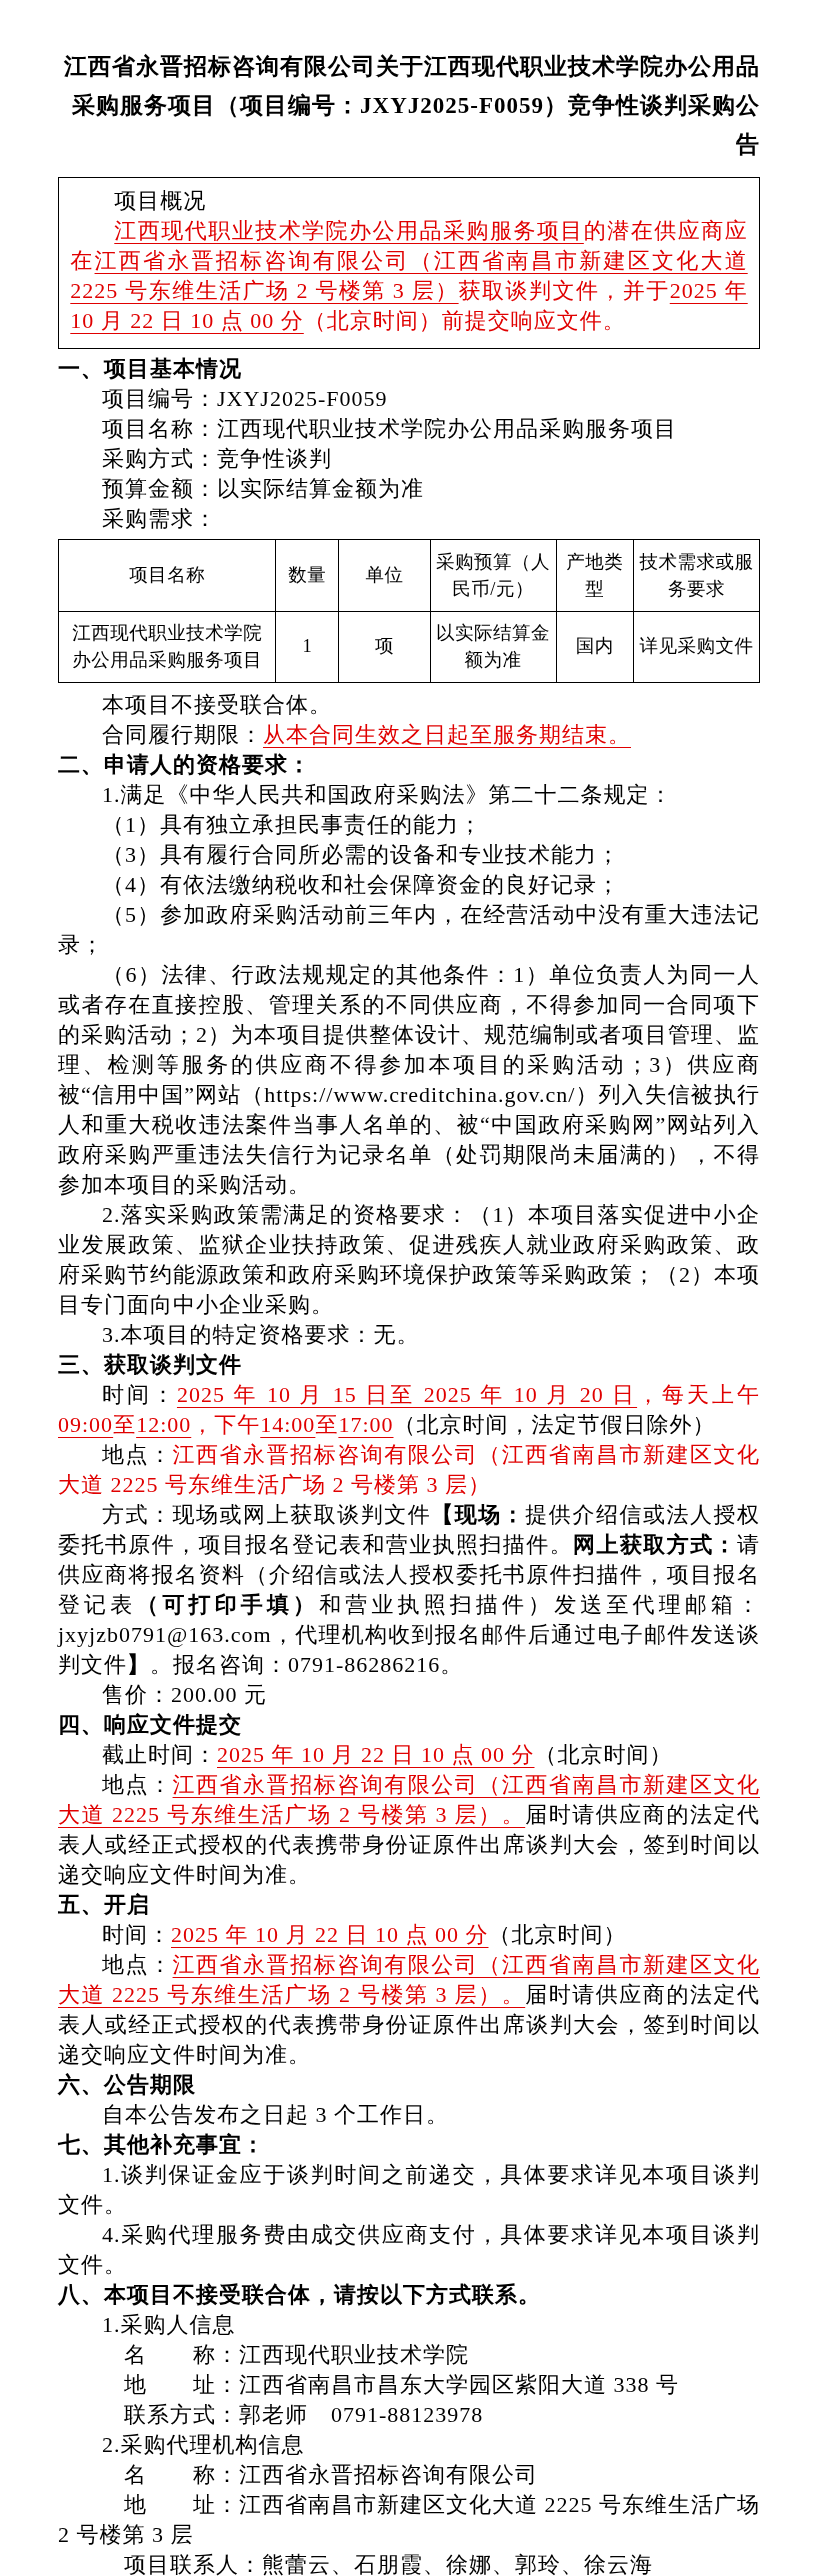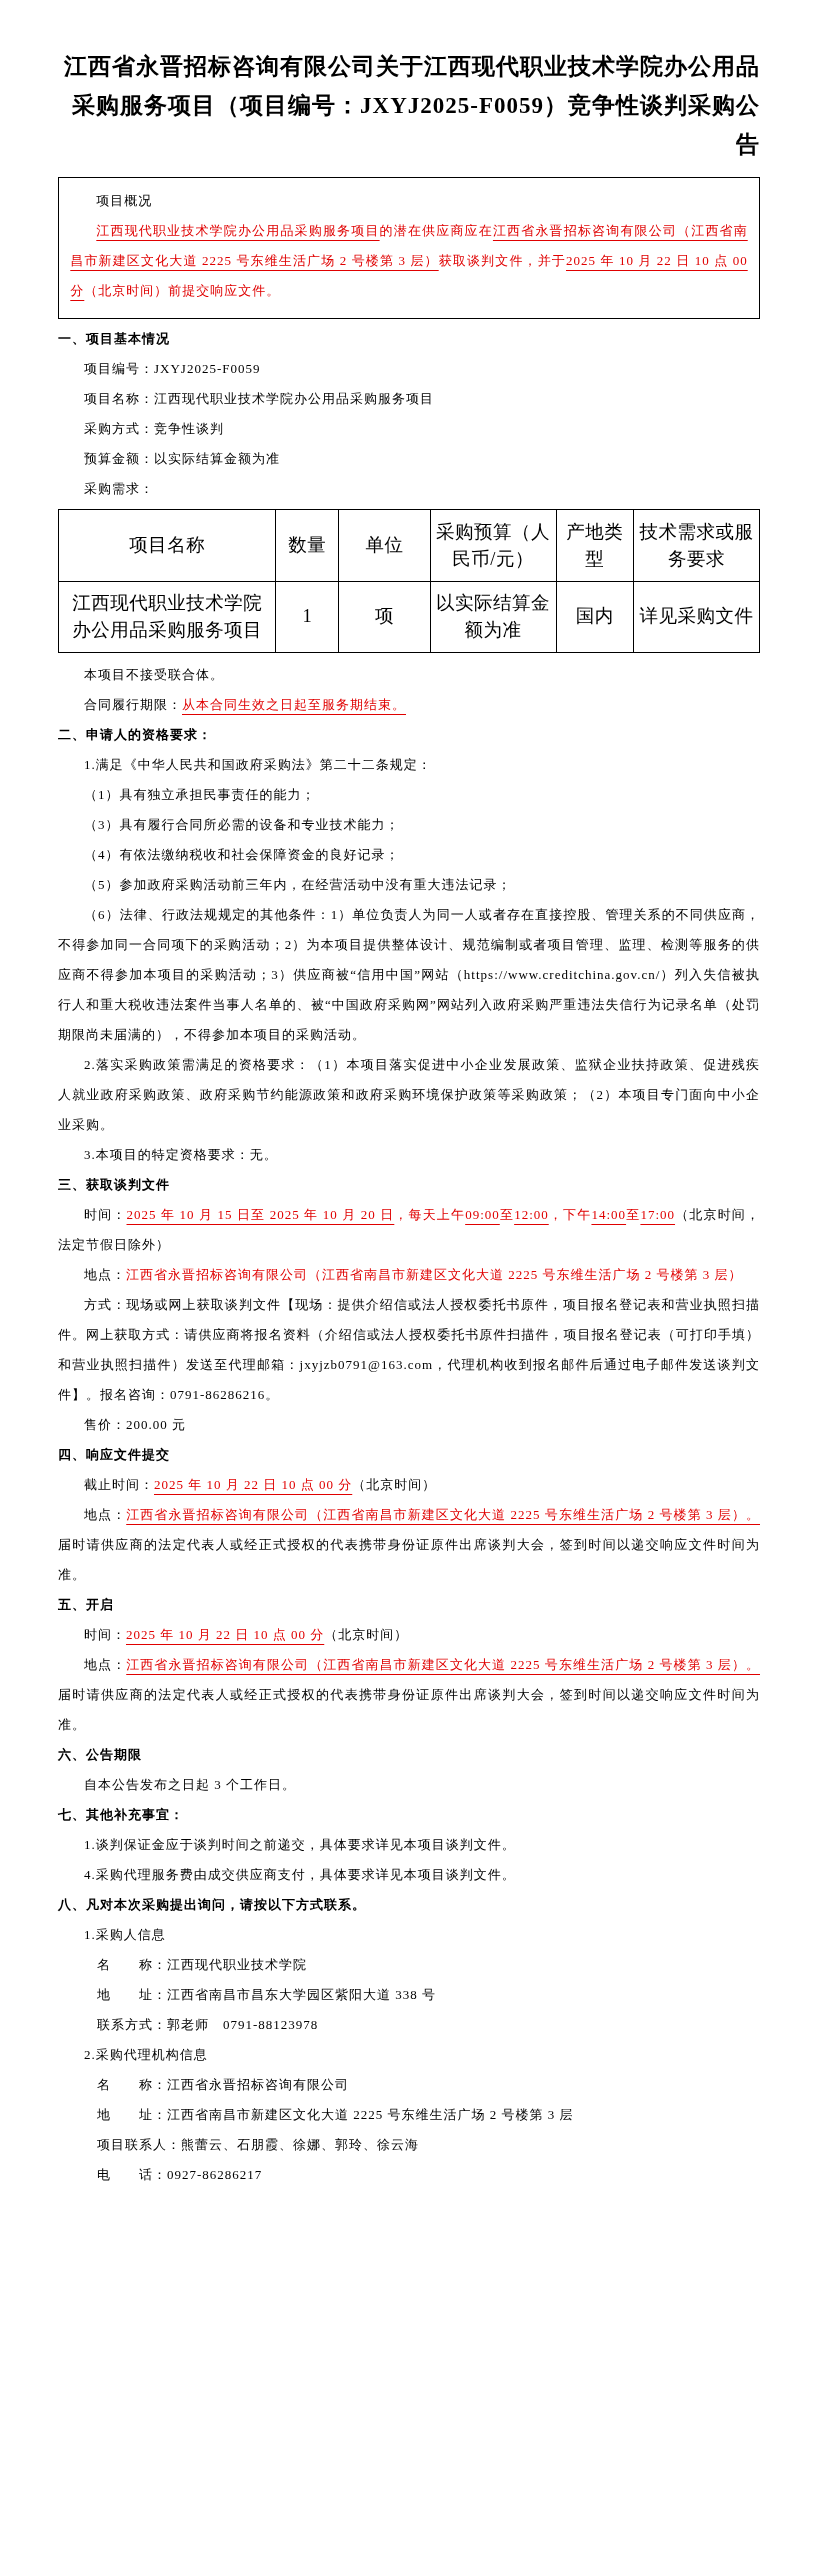--- a/index.html
+++ b/index.html
@@ -14,27 +14,27 @@
   .title{
     font-size:23px; font-weight:700; text-align:right;
     line-height:39px; letter-spacing:1px; margin-bottom:13.4px;
   }
   .box{
     border:1.5px solid #000;
     padding:7.2px 11.3px 12.4px 11.3px;
     margin-bottom:5.2px;
   }
   .line{
-    font-size:13px; line-height:30px; letter-spacing:1px;
+    font-size:22px; line-height:30px; letter-spacing:1px;
     text-align:justify; font-weight:400;
   }
   h2.heading{ font-weight:700; }
   .ind2{ text-indent:2em; }
   .ind3{ text-indent:3em; }
-  .b{ font-weight:400; }
+  .b{ font-weight:700; }
   .r{ color:var(--red); }
   .u{
     text-decoration:underline;
     text-underline-offset:4.6px;
     text-decoration-thickness:1.3px;
     text-decoration-skip-ink:none;
   }
   table.tbl{
     width:100%; border-collapse:collapse; table-layout:fixed;
     margin:5.2px 0 7.2px 0;
@@ -112,21 +112,21 @@
       <p class="line ind2"><span class="run">截止时间：</span><span class="run r u">2025 年 10 月 22 日 10 点 00 分</span><span class="run">（北京时间）</span></p>
       <p class="line ind2"><span class="run">地点：</span><span class="run r u">江西省永晋招标咨询有限公司（江西省南昌市新建区文化大道 2225 号东维生活广场 2 号楼第 3 层）。</span><span class="run">届时请供应商的法定代表人或经正式授权的代表携带身份证原件出席谈判大会，签到时间以递交响应文件时间为准。</span></p>
       <h2 class="heading line">五、开启</h2>
       <p class="line ind2"><span class="run">时间：</span><span class="run r u">2025 年 10 月 22 日 10 点 00 分</span><span class="run">（北京时间）</span></p>
       <p class="line ind2"><span class="run">地点：</span><span class="run r u">江西省永晋招标咨询有限公司（江西省南昌市新建区文化大道 2225 号东维生活广场 2 号楼第 3 层）。</span><span class="run">届时请供应商的法定代表人或经正式授权的代表携带身份证原件出席谈判大会，签到时间以递交响应文件时间为准。</span></p>
       <h2 class="heading line">六、公告期限</h2>
       <p class="line ind2"><span class="run">自本公告发布之日起 3 个工作日。</span></p>
       <h2 class="heading line">七、其他补充事宜：</h2>
       <p class="line ind2"><span class="run">1.谈判保证金应于谈判时间之前递交，具体要求详见本项目谈判文件。</span></p>
       <p class="line ind2"><span class="run">4.采购代理服务费由成交供应商支付，具体要求详见本项目谈判文件。</span></p>
-      <h2 class="heading line">八、凡对本次采购提出询问，请按以下方式联系。</h2>
+      <h2 class="heading line">八、本项目不接受联合体，请按以下方式联系。</h2>
       <p class="line ind2"><span class="run">1.采购人信息</span></p>
       <p class="line ind3"><span class="run">名　　称：江西现代职业技术学院</span></p>
       <p class="line ind3"><span class="run">地　　址：江西省南昌市昌东大学园区紫阳大道 338 号</span></p>
       <p class="line ind3"><span class="run">联系方式：郭老师　0791-88123978</span></p>
       <p class="line ind2"><span class="run">2.采购代理机构信息</span></p>
       <p class="line ind3"><span class="run">名　　称：江西省永晋招标咨询有限公司</span></p>
       <p class="line ind3"><span class="run">地　　址：江西省南昌市新建区文化大道 2225 号东维生活广场 2 号楼第 3 层</span></p>
       <p class="line ind3"><span class="run">项目联系人：熊蕾云、石朋霞、徐娜、郭玲、徐云海</span></p>
       <p class="line ind3"><span class="run">电　　话：0927-86286217</span></p>
     </div>

